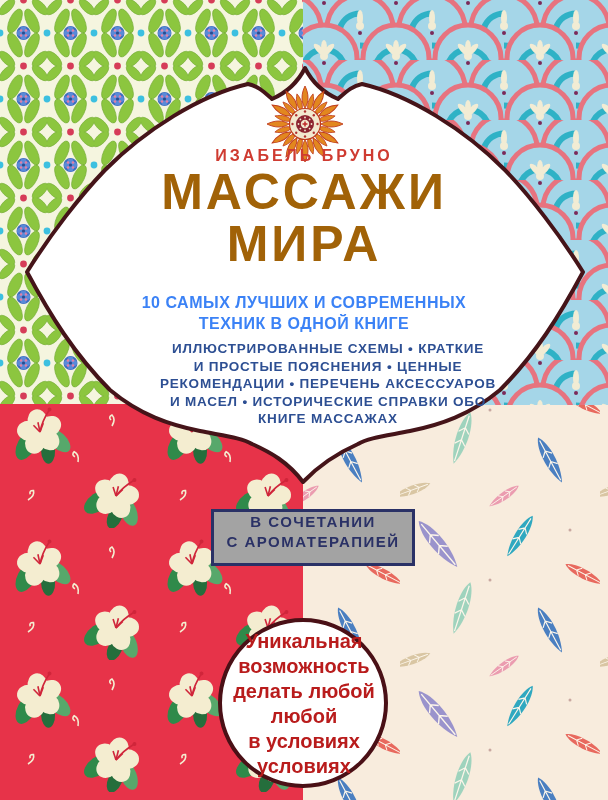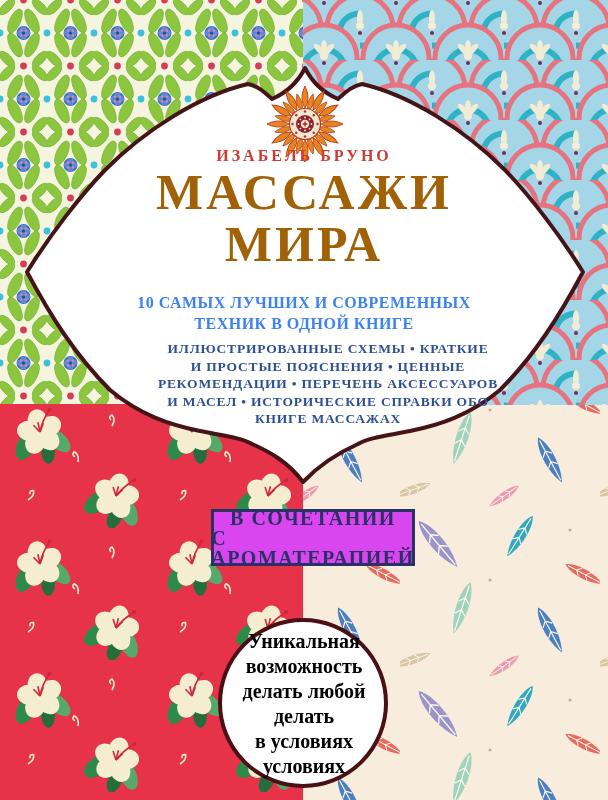--- a/index.html
+++ b/index.html
@@ -1,34 +1,34 @@
 <!DOCTYPE html>
 <html><head>
 <meta charset="utf-8">
 <style>
   html,body{margin:0;padding:0;background:#777;}
   .cover{
     position:relative;width:608px;height:800px;overflow:hidden;
-    font-family:Liberation Serif, serif;
+    font-family:Liberation Sans, sans-serif;
     background:#fff;
   }
   .cover svg.bg{position:absolute;left:0;top:0;}
   .txt{position:absolute;left:0;width:608px;text-align:center;}
   .author{top:147px;font-size:16px;font-weight:bold;letter-spacing:3px;color:#cf3b31;}
   .title{top:166px;font-size:50px;line-height:52px;font-weight:bold;letter-spacing:3px;color:#a16207;}
   .subtitle{top:292px;font-size:16px;line-height:21px;font-weight:bold;letter-spacing:0.5px;color:#3b82f6;}
   .features{top:340px;font-size:13.5px;line-height:17.5px;font-weight:bold;letter-spacing:0.8px;color:#2d4f93;padding-left:24px;}
   .badge{
     position:absolute;left:211px;top:509px;width:198px;height:51px;
-    background:#d946ef;border:3px solid #2a3166;display:flex;flex-direction:column;
-    justify-content:center;align-items:center;
-    font-size:20px;line-height:20px;font-weight:bold;letter-spacing:1.5px;color:#2a3166;
+    background:#a3a3a3;border:3px solid #2a3166;display:flex;flex-direction:column;
+    align-items:center;
+    font-size:15px;line-height:20px;font-weight:bold;letter-spacing:1.5px;color:#2a3166;
   }
   .circle-text{
-    top:629px;font-size:20px;line-height:25px;font-weight:bold;color:#000000;
+    top:629px;font-size:20px;line-height:25px;font-weight:bold;color:#b91c1c;
   }
 </style>
 </head>
 <body>
 
 <div class="cover">
 
   <svg class="bg" width="608" height="800" viewBox="0 0 608 800">
     <defs>
 
@@ -237,18 +237,18 @@
 
   <div class="badge">
     <div>В СОЧЕТАНИИ</div>
     <div>С АРОМАТЕРАПИЕЙ</div>
   </div>
 
   <div class="txt circle-text">
     <div>Уникальная</div>
     <div>возможность</div>
     <div>делать любой</div>
-    <div>делать</div>
+    <div>любой</div>
     <div>в условиях</div>
     <div>условиях</div>
   </div>
 
 </div>
 
 </body></html>

